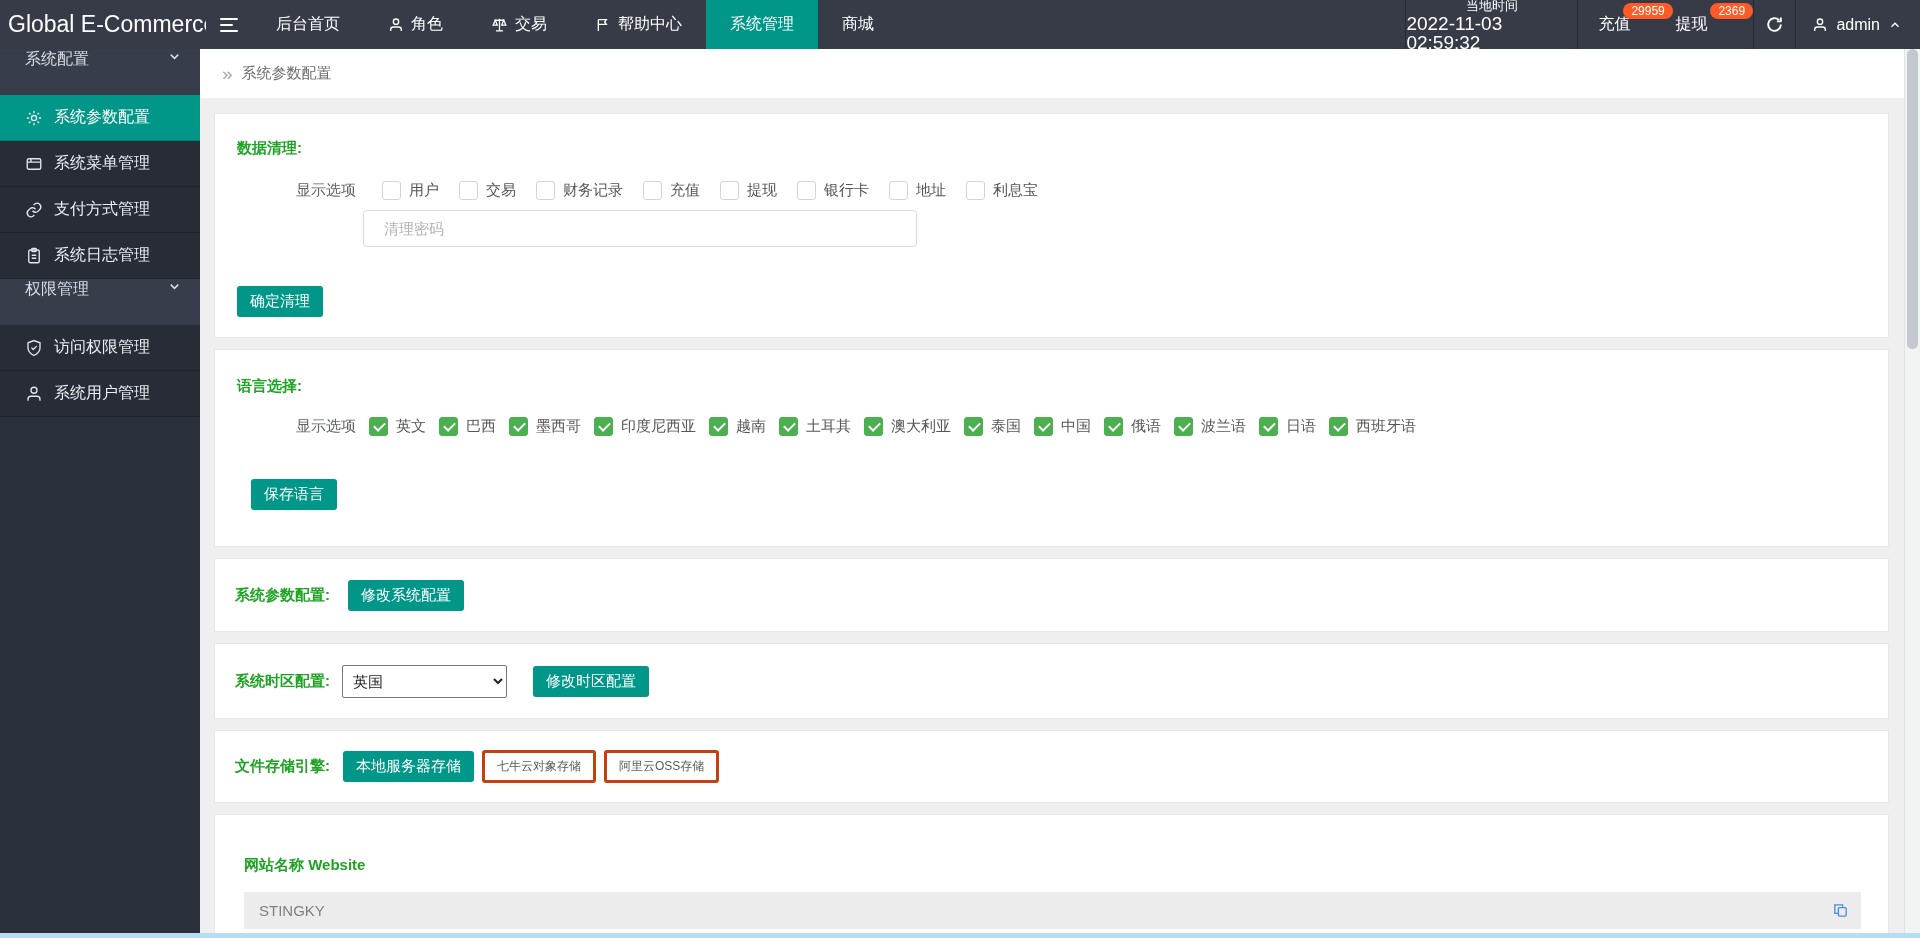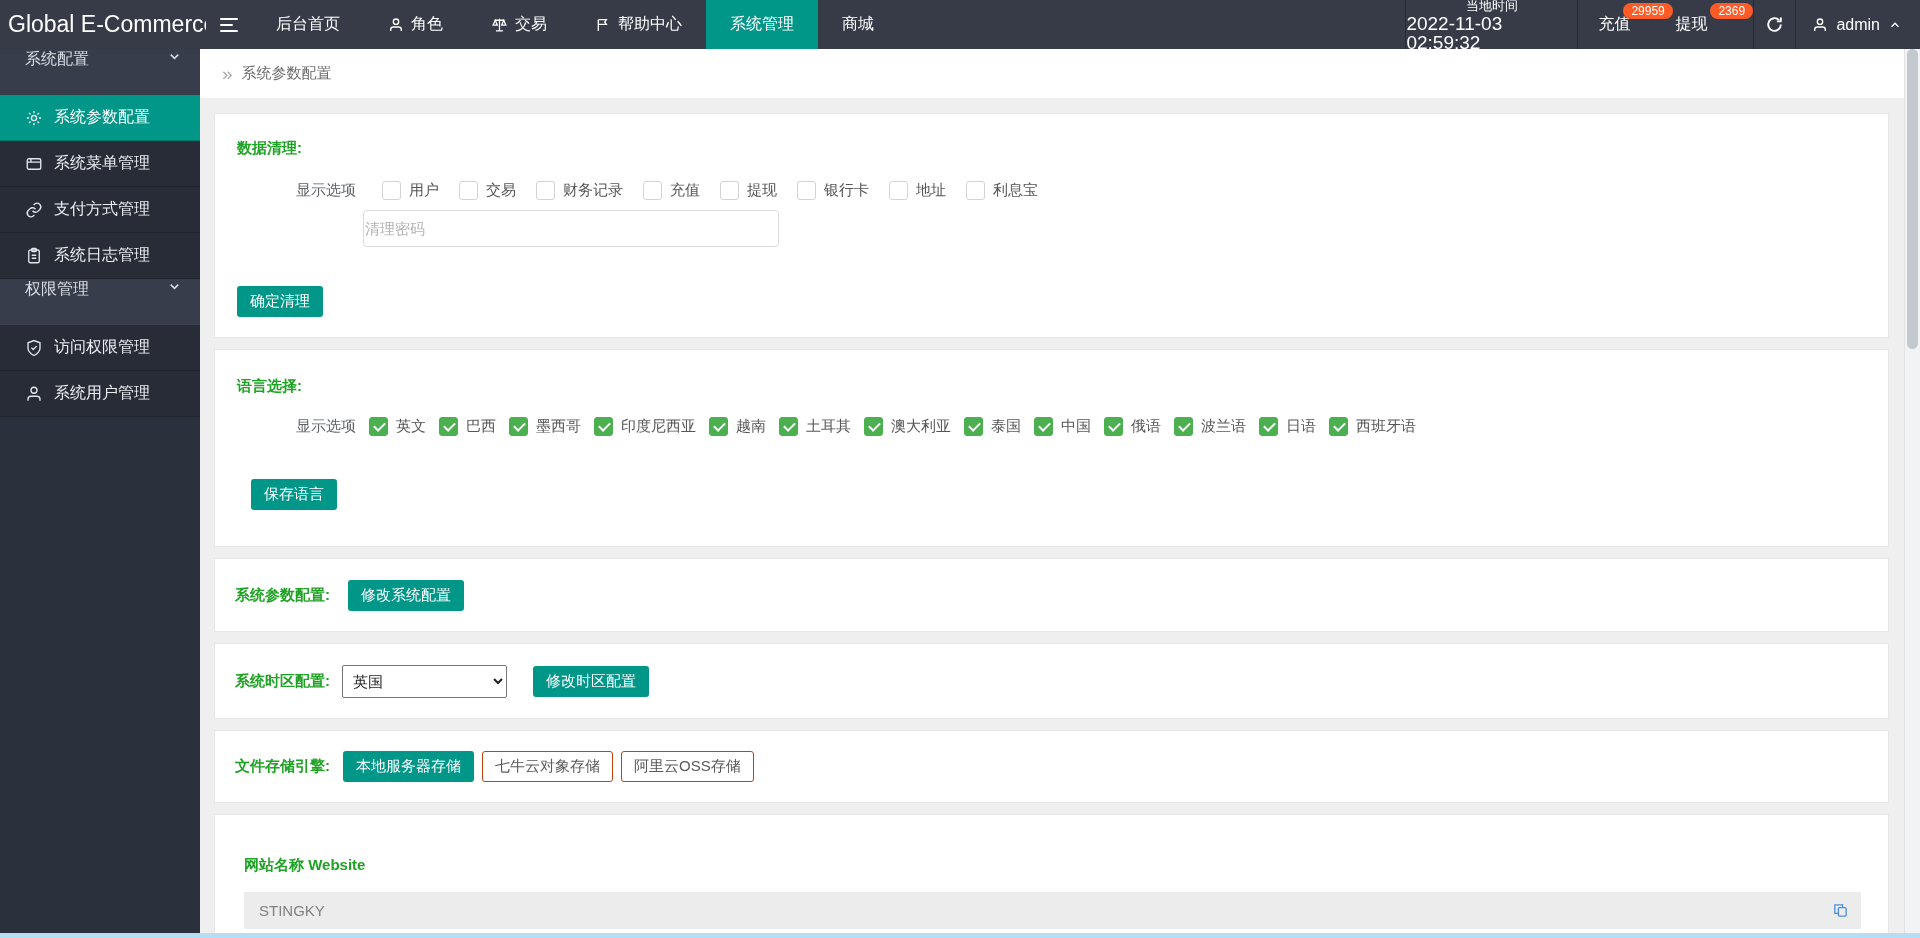--- a/index.html
+++ b/index.html
@@ -39,33 +39,33 @@
   
   .main { position:fixed; top:49px; left:200px; width:1704px; height:889px; background:#efefef; }
   .breadcrumb { height:49px; background:#fff; display:flex; align-items:center; gap:9px; padding-left:22px; }
   .breadcrumb .chev { color:#a8a8a8; font-size:19px; }
   .breadcrumb .bc-label { color:#6c6c6c; font-size:15px; }
   .content { padding:15px 15px 0 14px; }
   .card { background:#fff; border:1px solid #e7e7e7; margin-bottom:11px; }
 
   .green-title { color:#1fa325; font-weight:bold; font-size:15px; }
   .teal-btn { background:#009688; color:#fff; border:none; font-size:15px; padding:6px 13px; border-radius:3px; cursor:pointer; font-family:Liberation Mono, monospace; }
-  .ghost-btn { background:#fff; color:#5a5a5a; border:1px solid #c2410c; font-size:15px; padding:5px 12px; border-radius:3px; cursor:pointer; font-family:inherit; }
+  .ghost-btn { background:#fff; color:#5a5a5a; border:3px solid #c2410c; font-size:12px; padding:5px 12px; border-radius:3px; cursor:pointer; font-family:inherit; }
 
   .cb { width:19px; height:19px; border:1px solid #d4d4d4; border-radius:3px; background:#fff; display:inline-block; flex:none; position:relative; cursor:pointer; }
   .cb.checked { background:#4cb050; border-color:#4cb050; }
   .cb.checked::after { content:""; position:absolute; left:4px; top:4px; width:9px; height:5px; border-left:2px solid #fff; border-bottom:2px solid #fff; transform:rotate(-45deg); }
   .opt { display:flex; align-items:center; gap:8px; color:#565656; font-size:15px; cursor:pointer; }
   .opt-row { display:flex; align-items:center; }
   .opt-label { color:#5f6368; font-size:15px; }
 
   
   .card-clean { height:225px; padding:25px 22px 0; }
   .card-clean .opt-row { margin:23px 0 0 59px; gap:20px; }
-  .clean-input { display:block; margin:10px 0 0 126px; width:416px; height:37px; border:1px solid #dcdcdc; border-radius:4px; font-size:15px; padding:0 1px; color:#555; outline:none; font-family:inherit; }
+  .clean-input { display:block; margin:10px 0 0 126px; width:554px; height:37px; border:1px solid #dcdcdc; border-radius:4px; font-size:15px; padding:0 20px; color:#555; outline:none; font-family:inherit; }
   .clean-input::placeholder { color:#b3b3b3; }
   .card-clean .teal-btn { margin-top:39px; }
 
   
   .card-lang { height:198px; padding:27px 22px 0; }
   .card-lang .opt-row { margin:21px 0 0 59px; gap:13px; flex-wrap:nowrap; }
   .card-lang .teal-btn { margin:43px 0 0 14px; }
 
   
   .card-inline { display:flex; align-items:center; padding-left:20px; }

